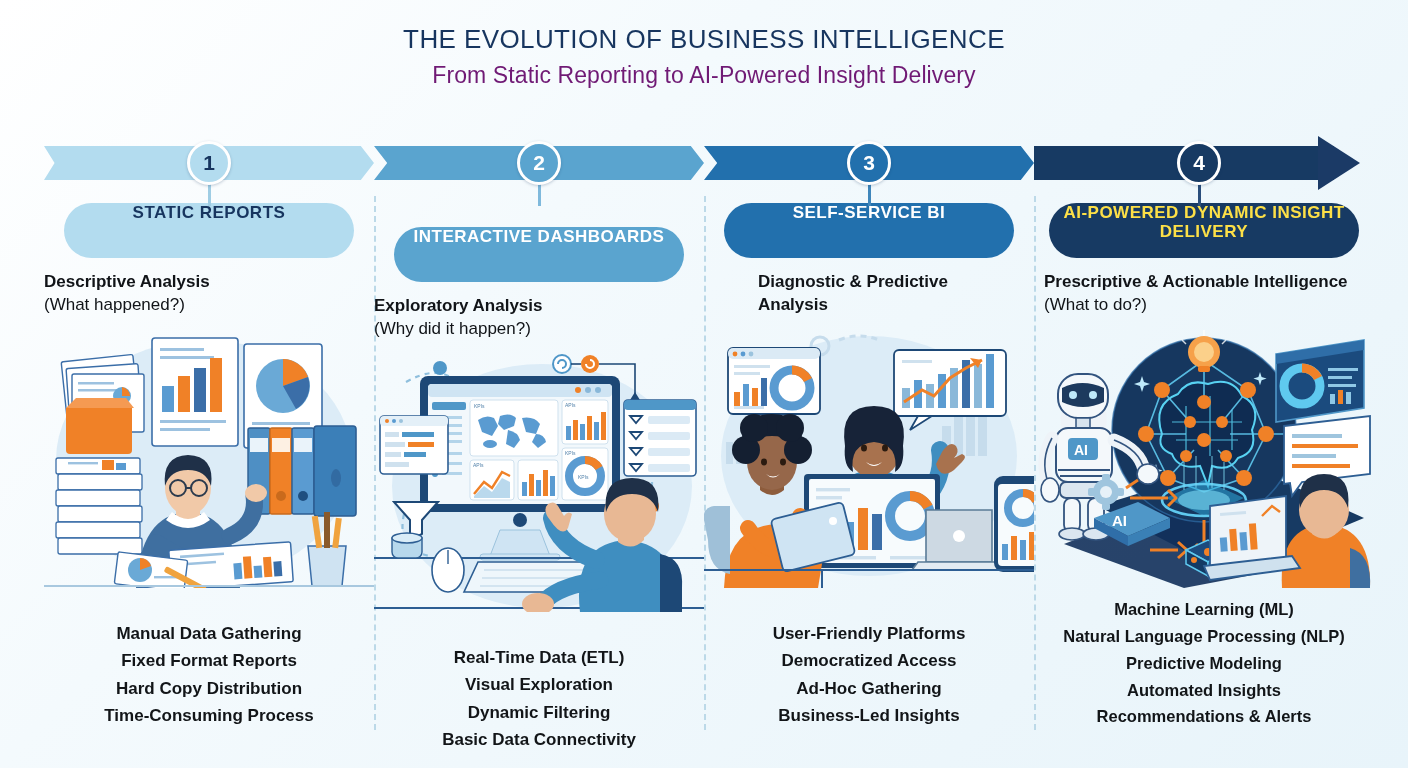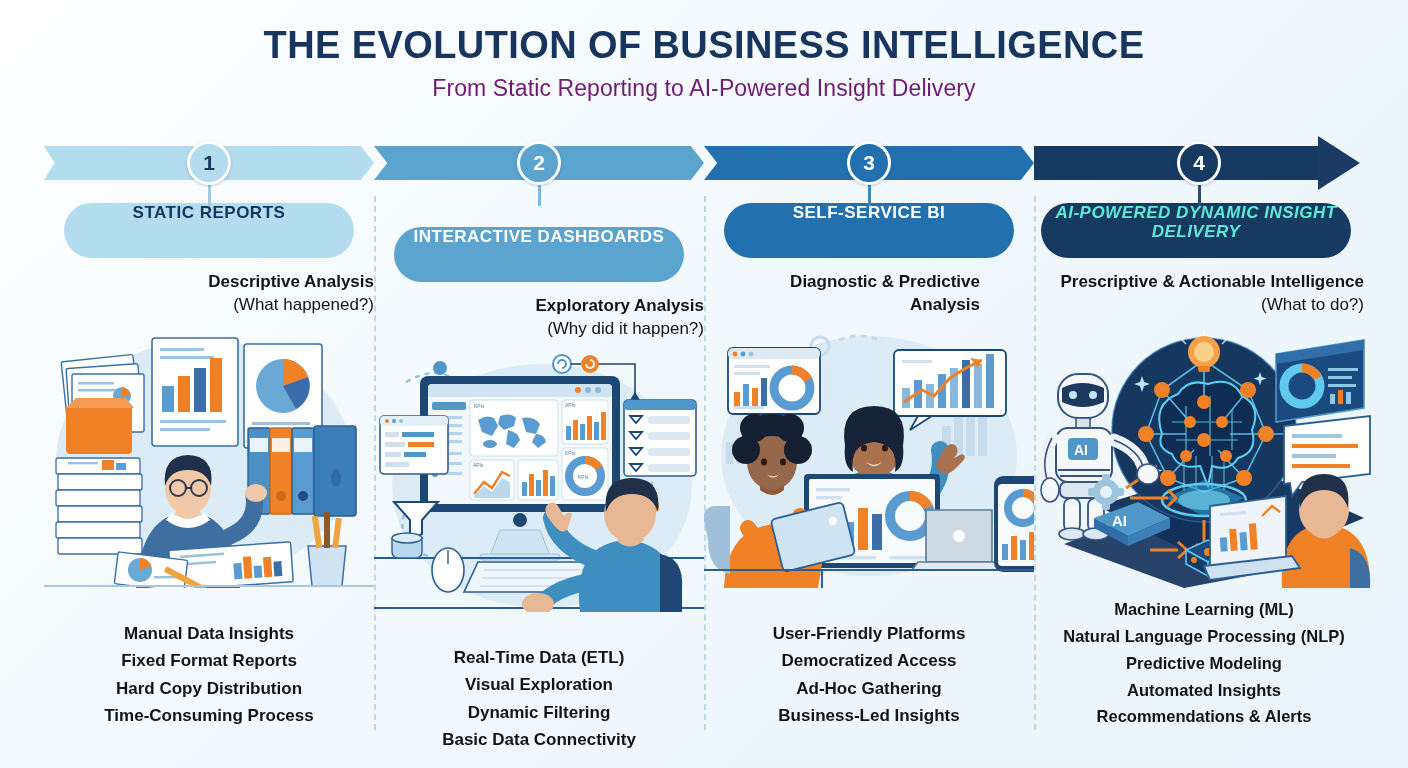--- a/index.html
+++ b/index.html
@@ -7,21 +7,21 @@
   html, body { width: 1408px; height: 768px; overflow: hidden; }
   body {
     font-family: "Liberation Sans", sans-serif;
     background: linear-gradient(135deg, #ffffff 0%, #f4fafd 35%, #e8f4fa 100%);
     position: relative;
   }
 
   
   .title-block { position: absolute; top: 26px; left: 0; width: 1408px; text-align: center; }
   .main-title {
-    font-size: 38px; font-weight: 700; letter-spacing: .4px;
+    font-size: 26px; font-weight: 400; letter-spacing: .4px;
     color: #17355f; line-height: 1.05;
   }
   .sub-title {
     font-size: 23px; font-weight: 400; color: #701a75;
     margin-top: 9px; letter-spacing: .1px;
   }
 
   
   .timeline { position: absolute; top: 146px; left: 44px; width: 1320px; height: 34px; }
   .seg {
@@ -72,21 +72,21 @@
     border-radius: 28px;
     display: flex; align-items: flex-start; justify-content: center;
     text-align: center; line-height: 1.12;
     font-size: 17px; font-weight: 700; letter-spacing: .5px;
     padding: 0 14px;
   }
   .pill.two-line { font-size: 17px; }
 
   .subtitle {
     position: absolute; top: 270px; width: 100%;
-    text-align: right; font-size: 17px; font-weight: 700;
+    text-align: left; font-size: 17px; font-weight: 700;
     color: #111418; line-height: 1.38;
   }
   .subtitle .light { font-weight: 400; }
 
   .bullets {
     position: absolute; bottom: 38px; width: 100%;
     text-align: center; font-size: 17px; font-weight: 700;
     color: #121518; line-height: 1.62;
   }
   .bullets.c4b { font-size: 16.5px; }
@@ -258,21 +258,21 @@
         <path d="M264 216 h38 l-4 40 h-30 Z" fill="#cfe3f2" stroke="#3b6ea8" stroke-width="1.5"></path>
         <rect x="270" y="186" width="6" height="32" fill="#f0a33e" transform="rotate(-8 273 202)"></rect>
         <rect x="280" y="182" width="6" height="36" fill="#8a5a2b"></rect>
         <rect x="290" y="188" width="6" height="30" fill="#f0a33e" transform="rotate(7 293 203)"></rect>
       </g>
       <line x1="0" y1="256" x2="330" y2="256" stroke="#a8c8df" stroke-width="2"></line>
     </svg>
   </div>
 
   <div class="bullets">
-    <div>Manual Data Insights</div>
+    <div>Manual Data Gathering</div>
     <div>Fixed Format Reports</div>
     <div>Hard Copy Distribution</div>
     <div>Time-Consuming Process</div>
   </div>
 </div>
 
 <div class="col c2">
   <div class="pill two-line" style="left:20px; width:290px; background:#5aa4cf; color:#ffffff;">
     <span>INTERACTIVE DASHBOARDS</span>
   </div>
@@ -572,21 +572,21 @@
 
   <div class="bullets">
     <div>User-Friendly Platforms</div>
     <div>Democratized Access</div>
     <div>Ad-Hoc Gathering</div>
     <div>Business-Led Insights</div>
   </div>
 </div>
 
 <div class="col c4">
-  <div class="pill two-line" style="left:7px; width:310px; background:#173a63; color:#5eead4;font-style:italic;">
+  <div class="pill two-line" style="left:15px; width:310px; background:#173a63; color:#fde047;">
     <span>AI-POWERED DYNAMIC INSIGHT DELIVERY</span>
   </div>
 
   <div class="subtitle" style="top:270px;">
     <div style="padding:0 10px;">
       <span>Prescriptive &amp; Actionable Intelligence</span>
       <span class="light">(What to do?)</span>
     </div>
   </div>
 

